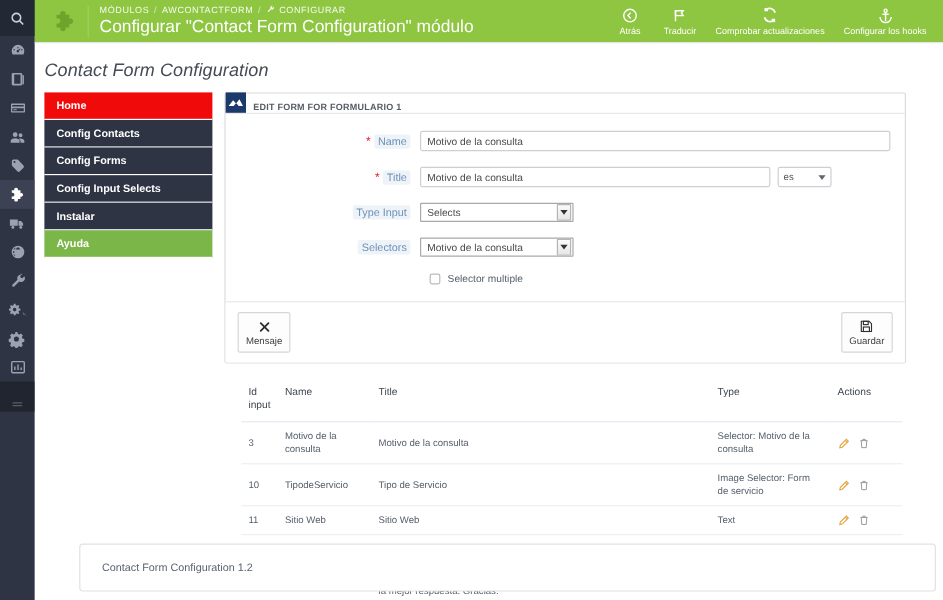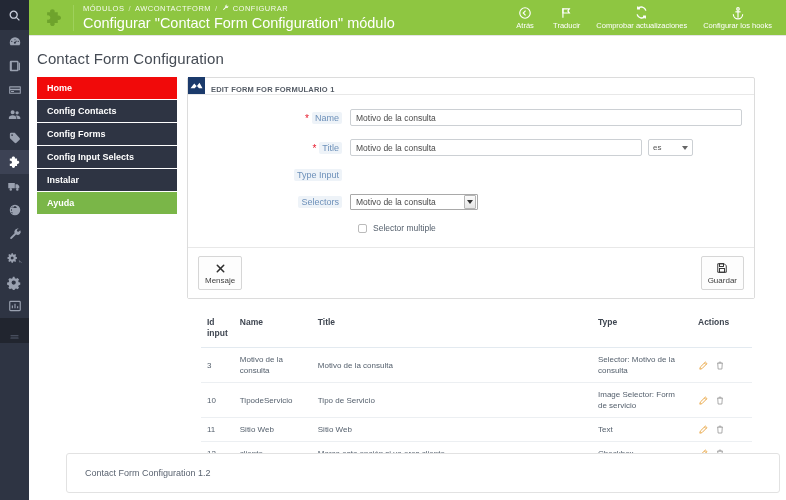--- a/index.html
+++ b/index.html
@@ -80,20 +80,21 @@
     width: 757px; height: 465px;
     background: #ffffff;
     border-top: 1px solid #e4e4e4;
     overflow: hidden;
   }
 
   .title-h1 {
     font-size: 15px; color: #454b54; font-weight: 400;
     padding: 14px 0 10px 8px;
     letter-spacing: .1px;
+    font-style: italic;
   }
 
   .cols { display: flex; padding-left: 8px; }
 
   
   .navmenu { width: 140px; flex: 0 0 140px; }
   .nav-item {
     height: 23px; display: flex; align-items: center;
     padding-left: 10px;
     font-size: 9px; color: #ffffff; font-weight: bold;
@@ -193,21 +194,21 @@
     display: flex; flex-direction: column; align-items: center;
     color: #3d3d3d;
   }
   .btn-box .bico { height: 14px; display: flex; align-items: center; }
   .btn-box .blbl { font-size: 8px; line-height: 11px; }
 
   
   .tablewrap { padding: 18px 34px 0 172px; }
   table.grid { width: 100%; border-collapse: collapse; }
   table.grid th {
-    text-align: left; font-size: 8.5px; color: #3f4651; font-weight: bold;
+    text-align: left; font-size: 8.5px; color: #3f4651; font-weight: normal;
     padding: 0 6px 8px 6px; vertical-align: top; line-height: 11px;
     border-bottom: 1px solid #e3eaf0;
   }
   table.grid td {
     font-size: 8px; color: #55606d; padding: 6px 6px; vertical-align: middle;
     border-bottom: 1px solid #eceff2; line-height: 11px;
   }
   .col-id { width: 28px; }
   .col-name { width: 78px; }
   .col-title { width: auto; }
@@ -450,20 +451,26 @@
               <input class="ftext w-title" type="text" value="Motivo de la consulta" style="">
               <div class="lang-btn">
                 <span>es</span>
                 <span class="caret-d"></span>
               </div>
             </div>
 
             <div class="frow">
               <div class="flabel">
                 <span class="lbltxt">Type Input</span>
+              </div>
+              <div class="fselect">
+                <span class="sel-val">Selects</span>
+                <span class="sel-arrow">
+                    <i></i>
+                  </span>
               </div>
             </div>
 
             <div class="frow">
               <div class="flabel">
                 <span class="lbltxt">Selectors</span>
               </div>
               <div class="fselect">
                 <span class="sel-val">Motivo de la consulta</span>
                 <span class="sel-arrow">

